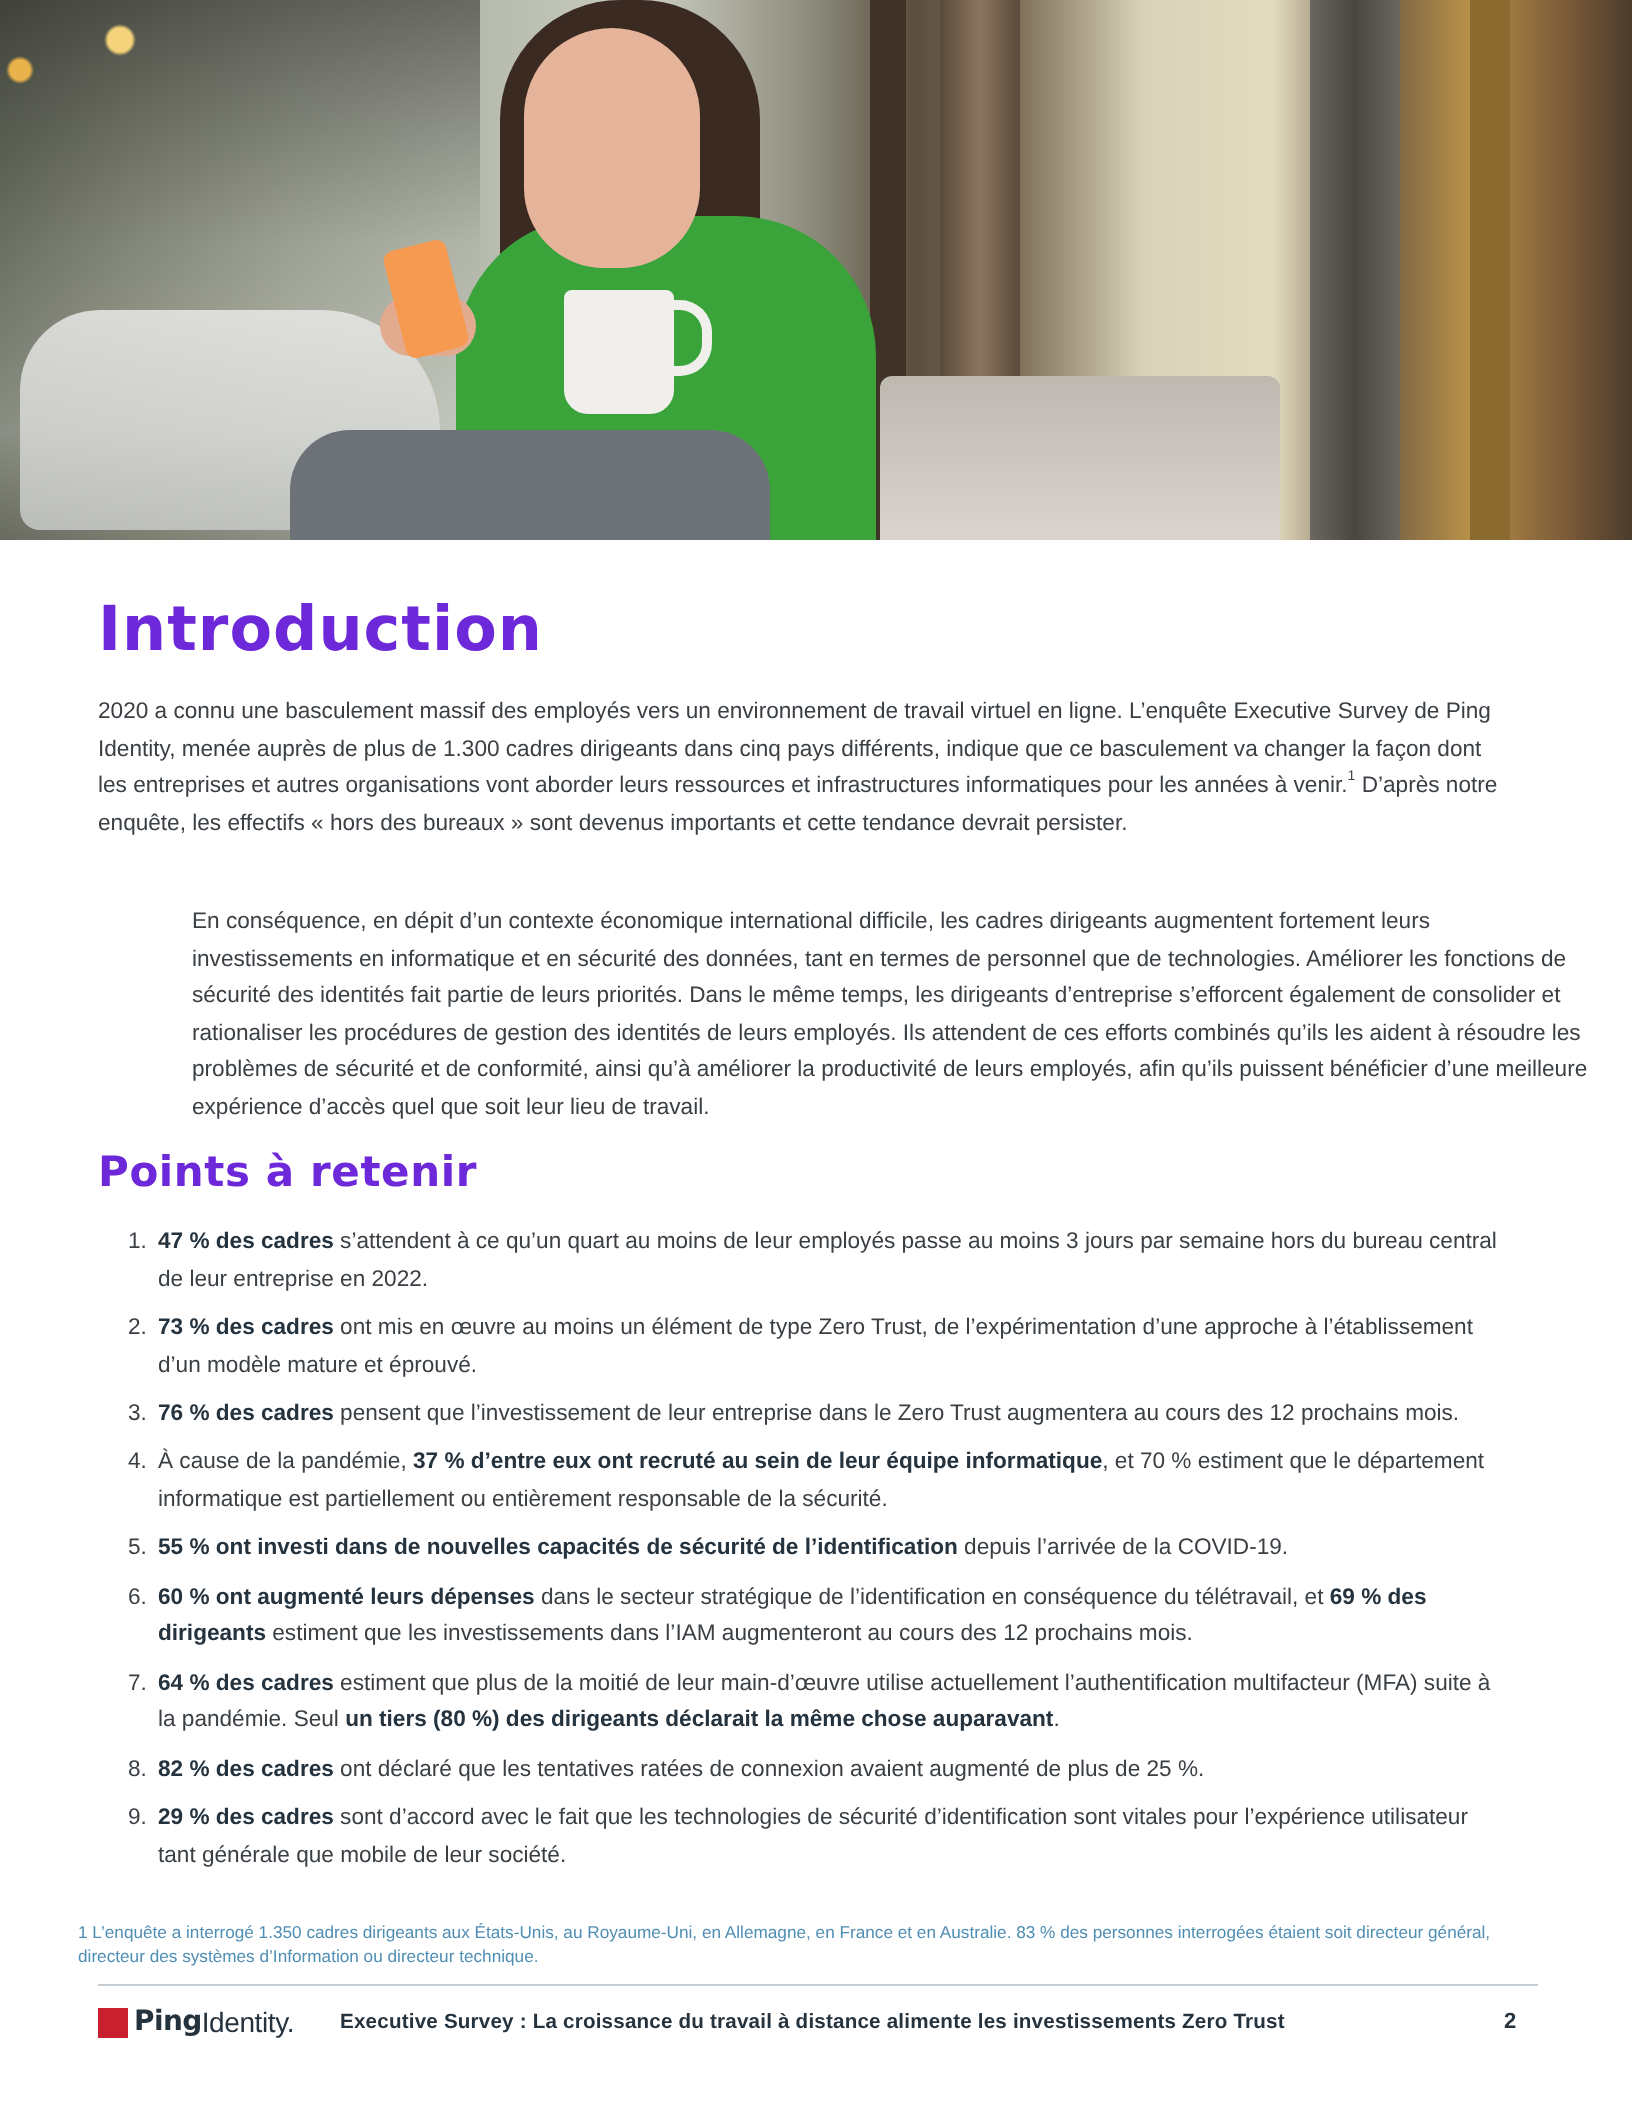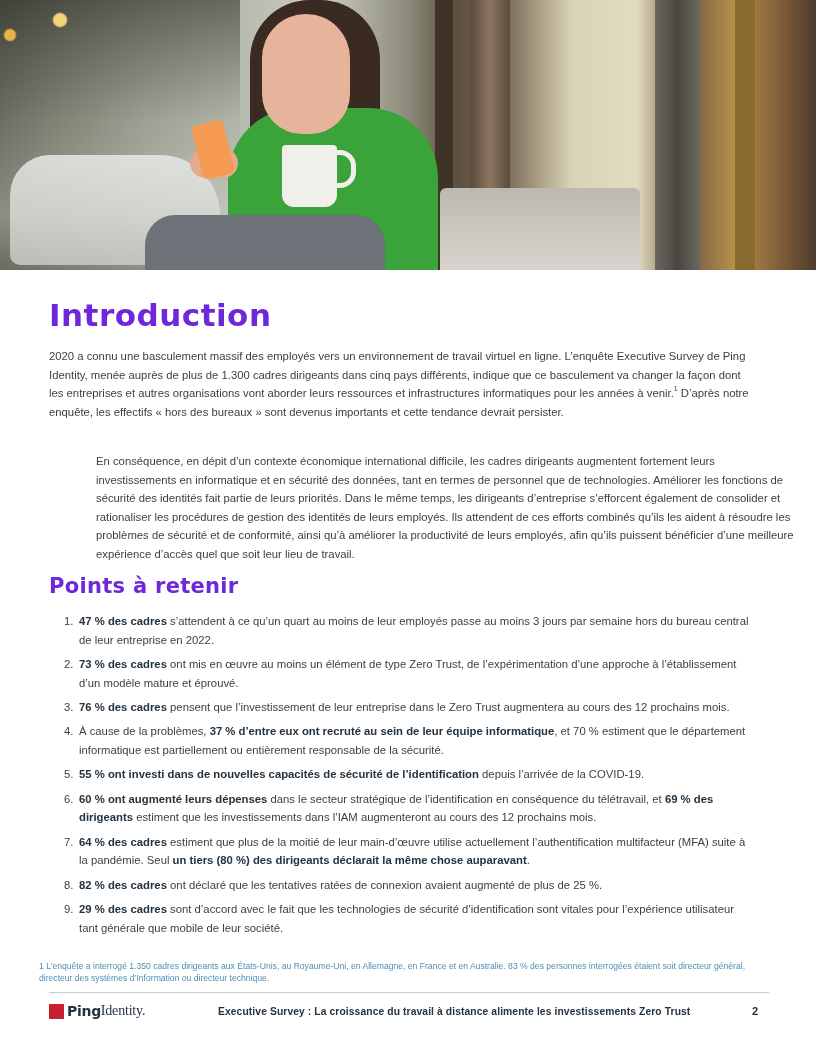--- a/index.html
+++ b/index.html
@@ -46,22 +46,22 @@
   .points li .num { width:15px; flex:0 0 15px; }
   .points li .txt { flex:1; }
   .points li b { color:#25333f; }
 
   .footnote { position:absolute; left:39px; top:961px; width:722px; font-size:8.6px; line-height:11.5px; color:#4f8eb3; }
   .footer-rule { position:absolute; left:49px; top:992px; width:720px; height:1px; background:#c5ccd2; }
 
   .logo { position:absolute; left:49px; top:1003px; display:flex; align-items:flex-end; }
   .logo-square { width:15px; height:15px; background:#c8202f; margin-right:3px; }
   .logo-ping { font-family:"DejaVu Sans", sans-serif; font-weight:bold; font-size:14px; color:#25333f; letter-spacing:-0.3px; }
-  .logo-identity { font-family:Liberation Serif, serif; font-weight:normal; font-size:14px; color:#25333f; letter-spacing:-0.2px; }
-  .footer-title { position:absolute; left:170px; top:1006px; font-size:10.3px; color:#25333f; font-weight:bold; letter-spacing:0.1px;margin-left:48px; }
+  .logo-identity { font-family:Liberation Sans, sans-serif; font-weight:normal; font-size:14px; color:#25333f; letter-spacing:-0.2px; }
+  .footer-title { position:absolute; left:170px; top:1006px; font-size:10.3px; color:#25333f; font-weight:bold; letter-spacing:0.1px; }
   .page-num { position:absolute; left:752px; top:1005px; font-size:11px; font-weight:bold; color:#25333f; }
 </style>
 </head>
 <body>
 
 <div class="hero">
   <div class="blur1"></div>
   <div class="car"></div>
   <div class="frame1"></div>
   <div class="frame2"></div>
@@ -96,21 +96,21 @@
     <li>
       <span class="num">2.</span>
       <span class="txt"><b>73 % des cadres</b><span> ont mis en œuvre au moins un élément de type Zero Trust, de l’expérimentation d’une approche à l’établissement d’un modèle mature et éprouvé.</span></span>
     </li>
     <li>
       <span class="num">3.</span>
       <span class="txt"><b>76 % des cadres</b><span> pensent que l’investissement de leur entreprise dans le Zero Trust augmentera au cours des 12 prochains mois.</span></span>
     </li>
     <li>
       <span class="num">4.</span>
-      <span class="txt"><span>À cause de la problèmes, </span><b>37 % d’entre eux ont recruté au sein de leur équipe informatique</b><span>, et 70 % estiment que le département informatique est partiellement ou entièrement responsable de la sécurité.</span></span>
+      <span class="txt"><span>À cause de la pandémie, </span><b>37 % d’entre eux ont recruté au sein de leur équipe informatique</b><span>, et 70 % estiment que le département informatique est partiellement ou entièrement responsable de la sécurité.</span></span>
     </li>
     <li>
       <span class="num">5.</span>
       <span class="txt"><b>55 % ont investi dans de nouvelles capacités de sécurité de l’identification</b><span> depuis l’arrivée de la COVID-19.</span></span>
     </li>
     <li>
       <span class="num">6.</span>
       <span class="txt"><b>60 % ont augmenté leurs dépenses</b><span> dans le secteur stratégique de l’identification en conséquence du télétravail, et </span><b>69 % des dirigeants</b><span> estiment que les investissements dans l’IAM augmenteront au cours des 12 prochains mois.</span></span>
     </li>
     <li>

